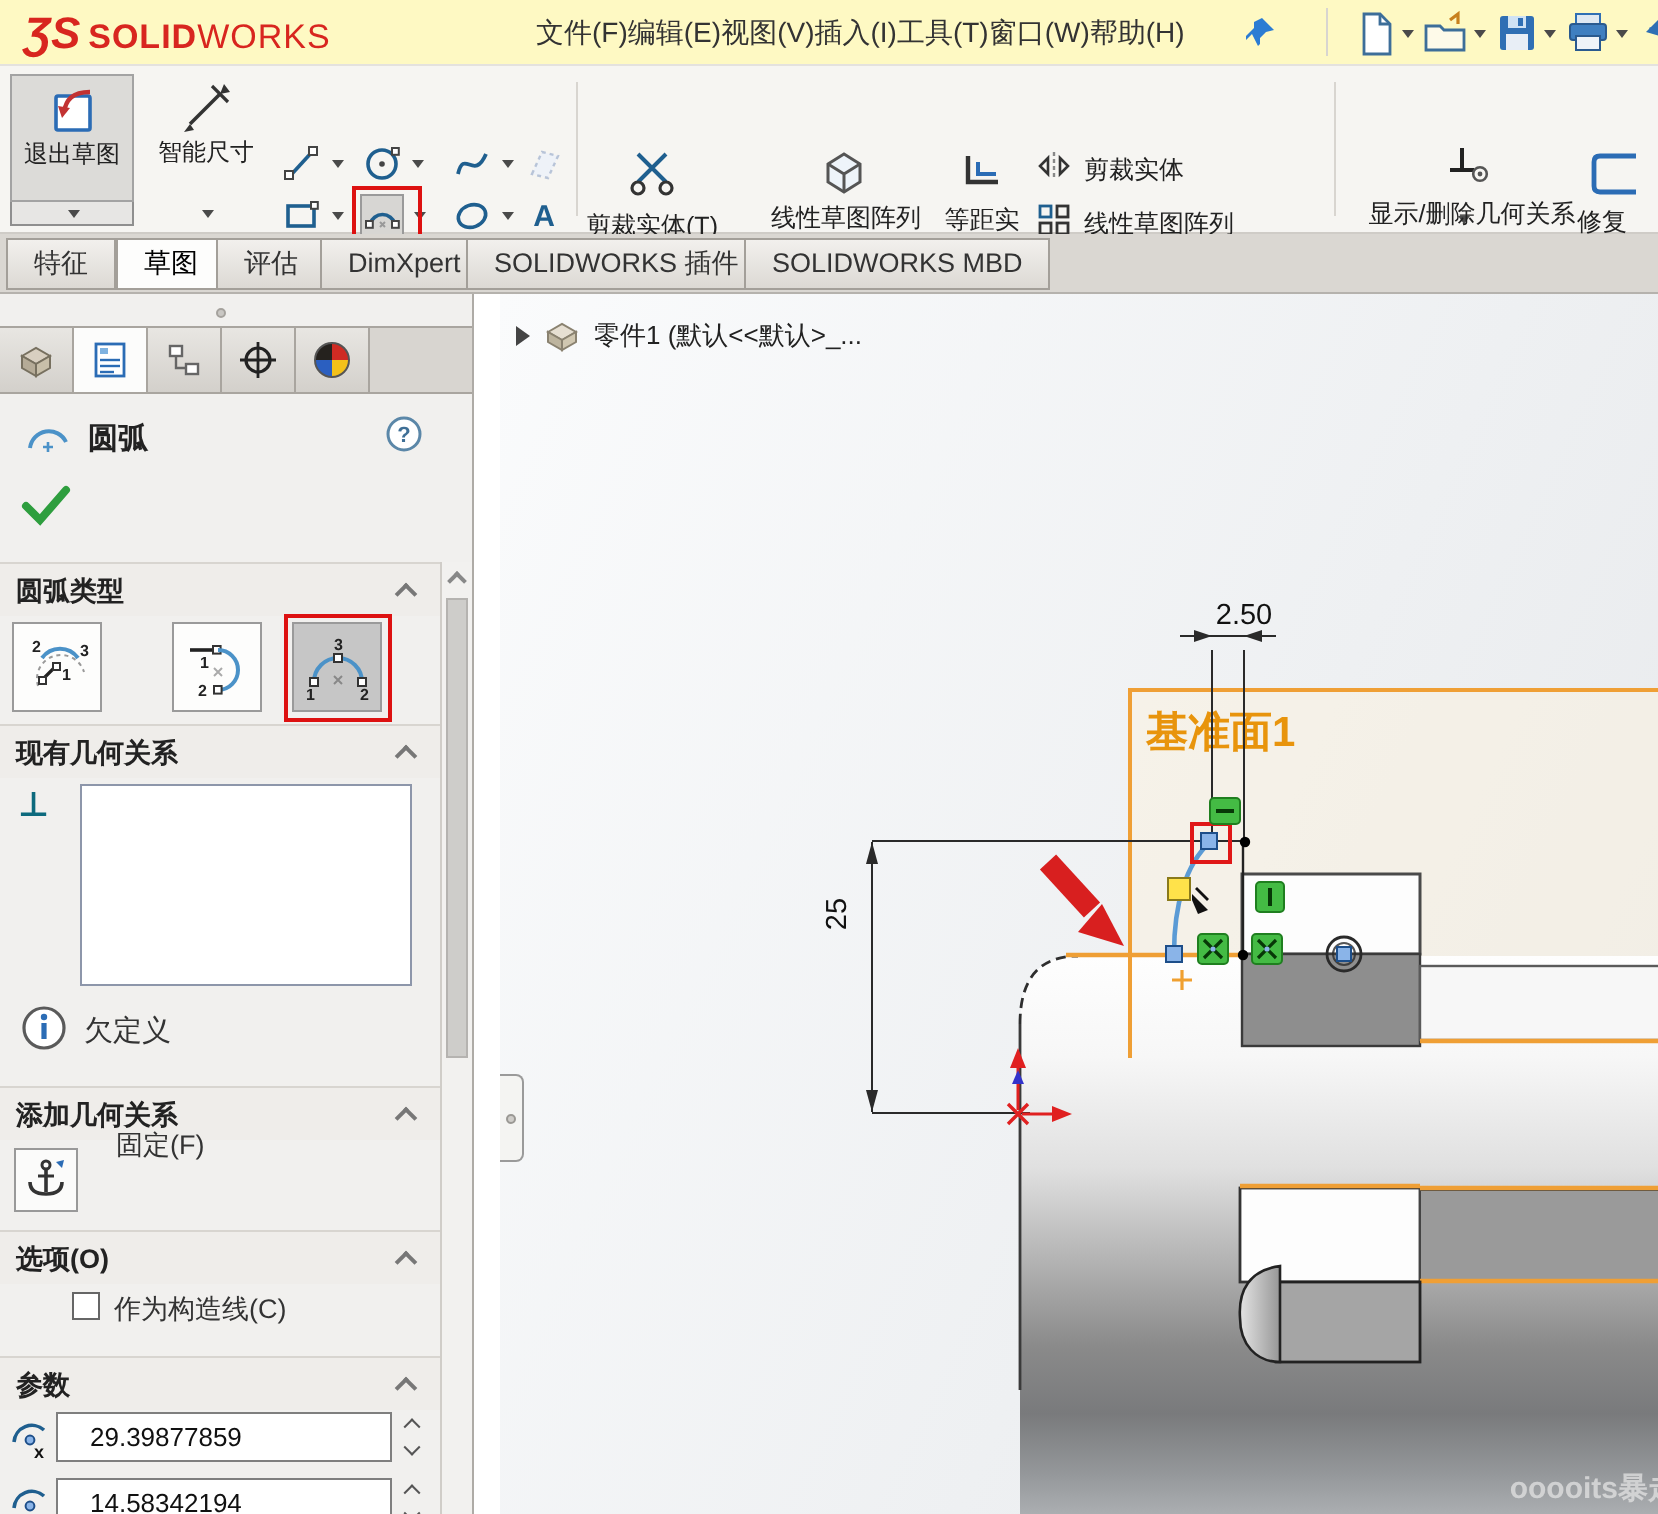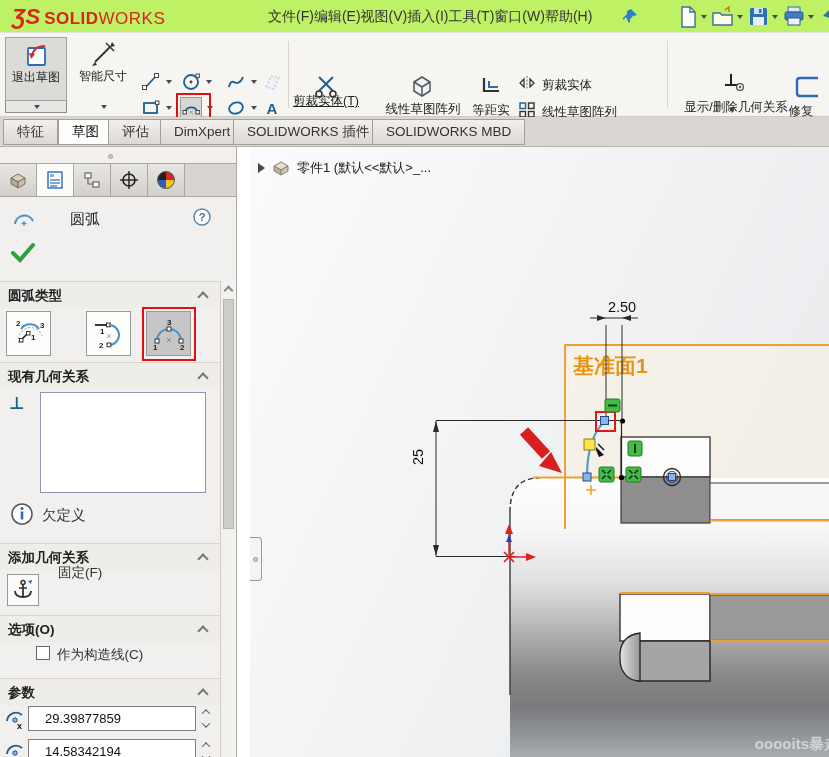--- a/index.html
+++ b/index.html
@@ -1,20 +1,20 @@
 <!DOCTYPE html>
 <html><head>
 <meta charset="utf-8">
 <style>
   * { margin:0; padding:0; box-sizing:border-box; }
   html,body { width:829px; height:757px; overflow:hidden; }
   body { position:relative; background:#fff; font-family:"Liberation Sans","DejaVu Sans",sans-serif; color:#333; }
 
   
-  #menubar { position:absolute; left:0; top:0; width:829px; height:33px; background:#bef264; border-bottom:1px solid #e4e2de; }
+  #menubar { position:absolute; left:0; top:0; width:829px; height:33px; background:#fef9c3; border-bottom:1px solid #e4e2de; }
   .logo { position:absolute; left:12px; top:4px; color:#d8261f; white-space:nowrap; }
   .logo-ds { font-style:italic; font-weight:bold; font-size:22px; margin-right:4px; }
   .logo-solid { font-weight:bold; font-size:17px; letter-spacing:.5px; }
   .logo-works { font-weight:normal; font-size:17px; letter-spacing:.5px; }
   #menu-items { position:absolute; left:268px; top:0; height:33px; display:flex; align-items:center; font-size:14px; color:#333; }
   .menu-item { cursor:default; }
   #pin { position:absolute; left:622px; top:8px; }
   .vsep { position:absolute; top:4px; bottom:4px; width:1px; background:#d8d5d0; }
   #quick { position:absolute; left:676px; top:3px; display:flex; align-items:center; gap:2px; }
   .qbtn { display:flex; align-items:center; height:27px; padding:0 1px; }
@@ -37,21 +37,21 @@
   .tab.active { background:#fdfdfc; color:#000; }
 
   
   #panel { position:absolute; left:0; top:147px; width:237px; height:610px; background:#f1f0ee; border-right:1px solid #aeaba6; overflow:hidden; }
   #panel-splitter { position:absolute; left:0; top:0; width:237px; height:16px; }
   .splitter-dot { position:absolute; left:108px; top:7px; width:5px; height:5px; border-radius:50%; background:#c9c7c3; border:1px solid #a5a29d; }
   #panel-tabstrip { position:absolute; left:0; top:16px; width:237px; height:34px; background:#d8d5d0; border-top:1px solid #a9a59f; border-bottom:1px solid #a9a59f; display:flex; }
   .ptab { width:37px; height:100%; border-right:1px solid #a9a59f; display:flex; align-items:center; justify-content:center; background:linear-gradient(#e8e6e2,#d3d0cb); }
   .ptab.active { background:#fcfcfb; }
   #pm-header { position:absolute; left:0; top:50px; width:221px; height:42px; }
-  #pm-title { position:absolute; left:44px; top:13px; font-size:15px; font-weight:normal; color:#222;margin-left:26px; }
+  #pm-title { position:absolute; left:44px; top:13px; font-size:15px; font-weight:bold; color:#222; }
   #pm-ok { position:absolute; left:10px; top:94px; }
   .secbar { position:absolute; left:0; width:221px; height:27px; background:#efedea; border-top:1px solid #d8d5d0; font-weight:bold; font-size:13.5px; color:#222; line-height:27px; padding-left:8px; }
   .chev { position:absolute; right:14px; top:11px; width:8px; height:8px; border-left:2px solid #777; border-top:2px solid #777; transform:rotate(45deg); }
   .atbtn { position:absolute; top:164px; width:45px; height:45px; background:#fdfdfc; border:1px solid #9a9a9a; display:flex; align-items:center; justify-content:center; }
   .atbtn.selected { background:#c6c6c6; }
   #rel-listbox { position:absolute; left:40px; top:245px; width:166px; height:101px; background:#fff; border:1px solid #8d96aa; }
   #perp-icon { position:absolute; left:9px; top:246px; font-size:17px; font-weight:bold; color:#0d6a7d; }
   #status-row { position:absolute; left:0; top:353px; width:221px; height:32px; }
   #status-text { position:absolute; left:42px; top:6px; font-size:14.5px; color:#333; }
   #fix-btn { position:absolute; left:7px; top:427px; width:32px; height:32px; background:#fbfbfa; border:1px solid #999; display:flex; align-items:center; justify-content:center; }
@@ -267,21 +267,21 @@
 
   <div class="vsep" style="left:288px; top:8px; bottom:8px; position:absolute; height:auto;"></div>
 
   <div class="cell" style="left:313px; top:40px; width:26px; height:26px;">
     <svg width="26" height="26" viewBox="0 0 26 26">
         <path d="M6 4 L20 18 M20 4 L6 18" stroke="#1f5f8f" stroke-width="2"></path>
         <circle cx="6" cy="21" r="3" fill="none" stroke="#333" stroke-width="1.6"></circle>
         <circle cx="20" cy="21" r="3" fill="none" stroke="#333" stroke-width="1.6"></circle>
       </svg>
   </div>
-  <div class="rlbl" style="left:288px; top:60px; width:76px;text-decoration:underline;">剪裁实体(T)</div>
+  <div class="rlbl" style="left:288px; top:72px; width:76px;">剪裁实体(T)</div>
   <div class="cell-caret" style="left:320px; top:94px;">
       <span class="caret"></span>
     </div>
 
   <div class="cell" style="left:409px; top:40px; width:26px; height:26px;">
     <svg width="26" height="26" viewBox="0 0 26 26">
         <path d="M5 9 L13 4 L21 9 V18 L13 23 L5 18 Z" fill="#eef4fa" stroke="#555" stroke-width="1.5"></path>
         <path d="M5 9 L13 14 L21 9 M13 14 V23" fill="none" stroke="#555" stroke-width="1.5"></path>
       </svg>
   </div>

